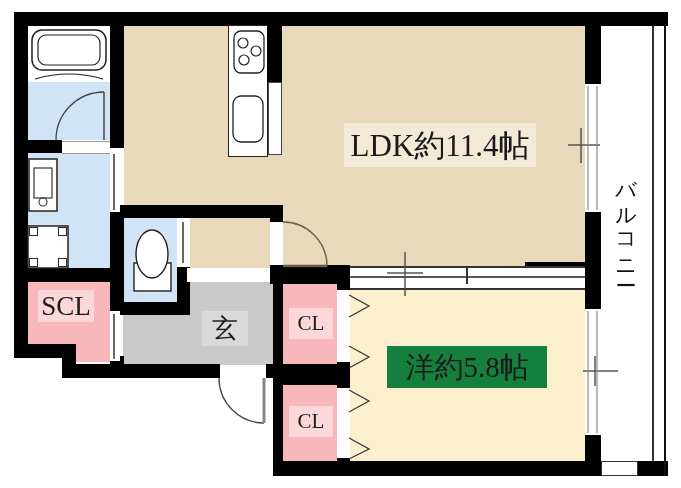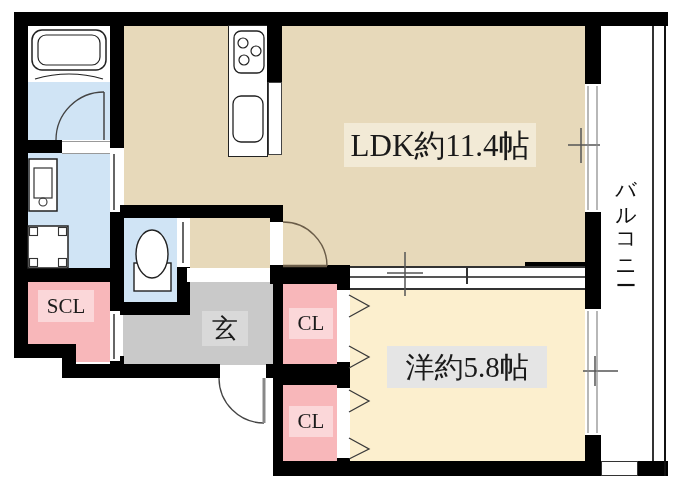--- a/index.html
+++ b/index.html
@@ -162,20 +162,20 @@
 
     <g stroke="#888" stroke-width="1.2">
       <line x1="588" y1="86" x2="588" y2="210"></line>
         <line x1="597" y1="86" x2="597" y2="210"></line>
       <line x1="588" y1="311" x2="588" y2="433"></line>
         <line x1="597" y1="311" x2="597" y2="433"></line>
     </g>
   </svg>
 
   <div class="lbl" style="left:344px;top:123px;width:192px;height:44px;background:#f2ead6;font-size:31px;">LDK約11.4帖</div>
-  <div class="lbl" style="left:387px;top:346px;width:160px;height:42px;background:#e5e5e5;font-size:29px;">洋約5.8帖</div>
+  <div class="lbl" style="left:387px;top:346px;width:160px;height:42px;background:#15803d;font-size:29px;">洋約5.8帖</div>
   <div class="lbl" style="left:202px;top:311px;width:46px;height:35px;background:#d9d9d9;font-size:26px;">玄</div>
-  <div class="lbl" style="left:38px;top:290px;width:56px;height:32px;background:#fbd7d9;font-size:21px;">SCL</div>
+  <div class="lbl" style="left:38px;top:290px;width:56px;height:32px;background:#fbd7d9;font-size:27px;">SCL</div>
   <div class="lbl" style="left:289px;top:308px;width:44px;height:31px;background:#fbd7d9;font-size:21px;">CL</div>
   <div class="lbl" style="left:289px;top:406px;width:44px;height:31px;background:#fbd7d9;font-size:21px;">CL</div>
   <div class="abs" style="left:612px;top:166px;writing-mode:vertical-rl;font-size:21px;letter-spacing:3px;color:#111;">バルコニー</div>
 
 </div>
 
 </body></html>

